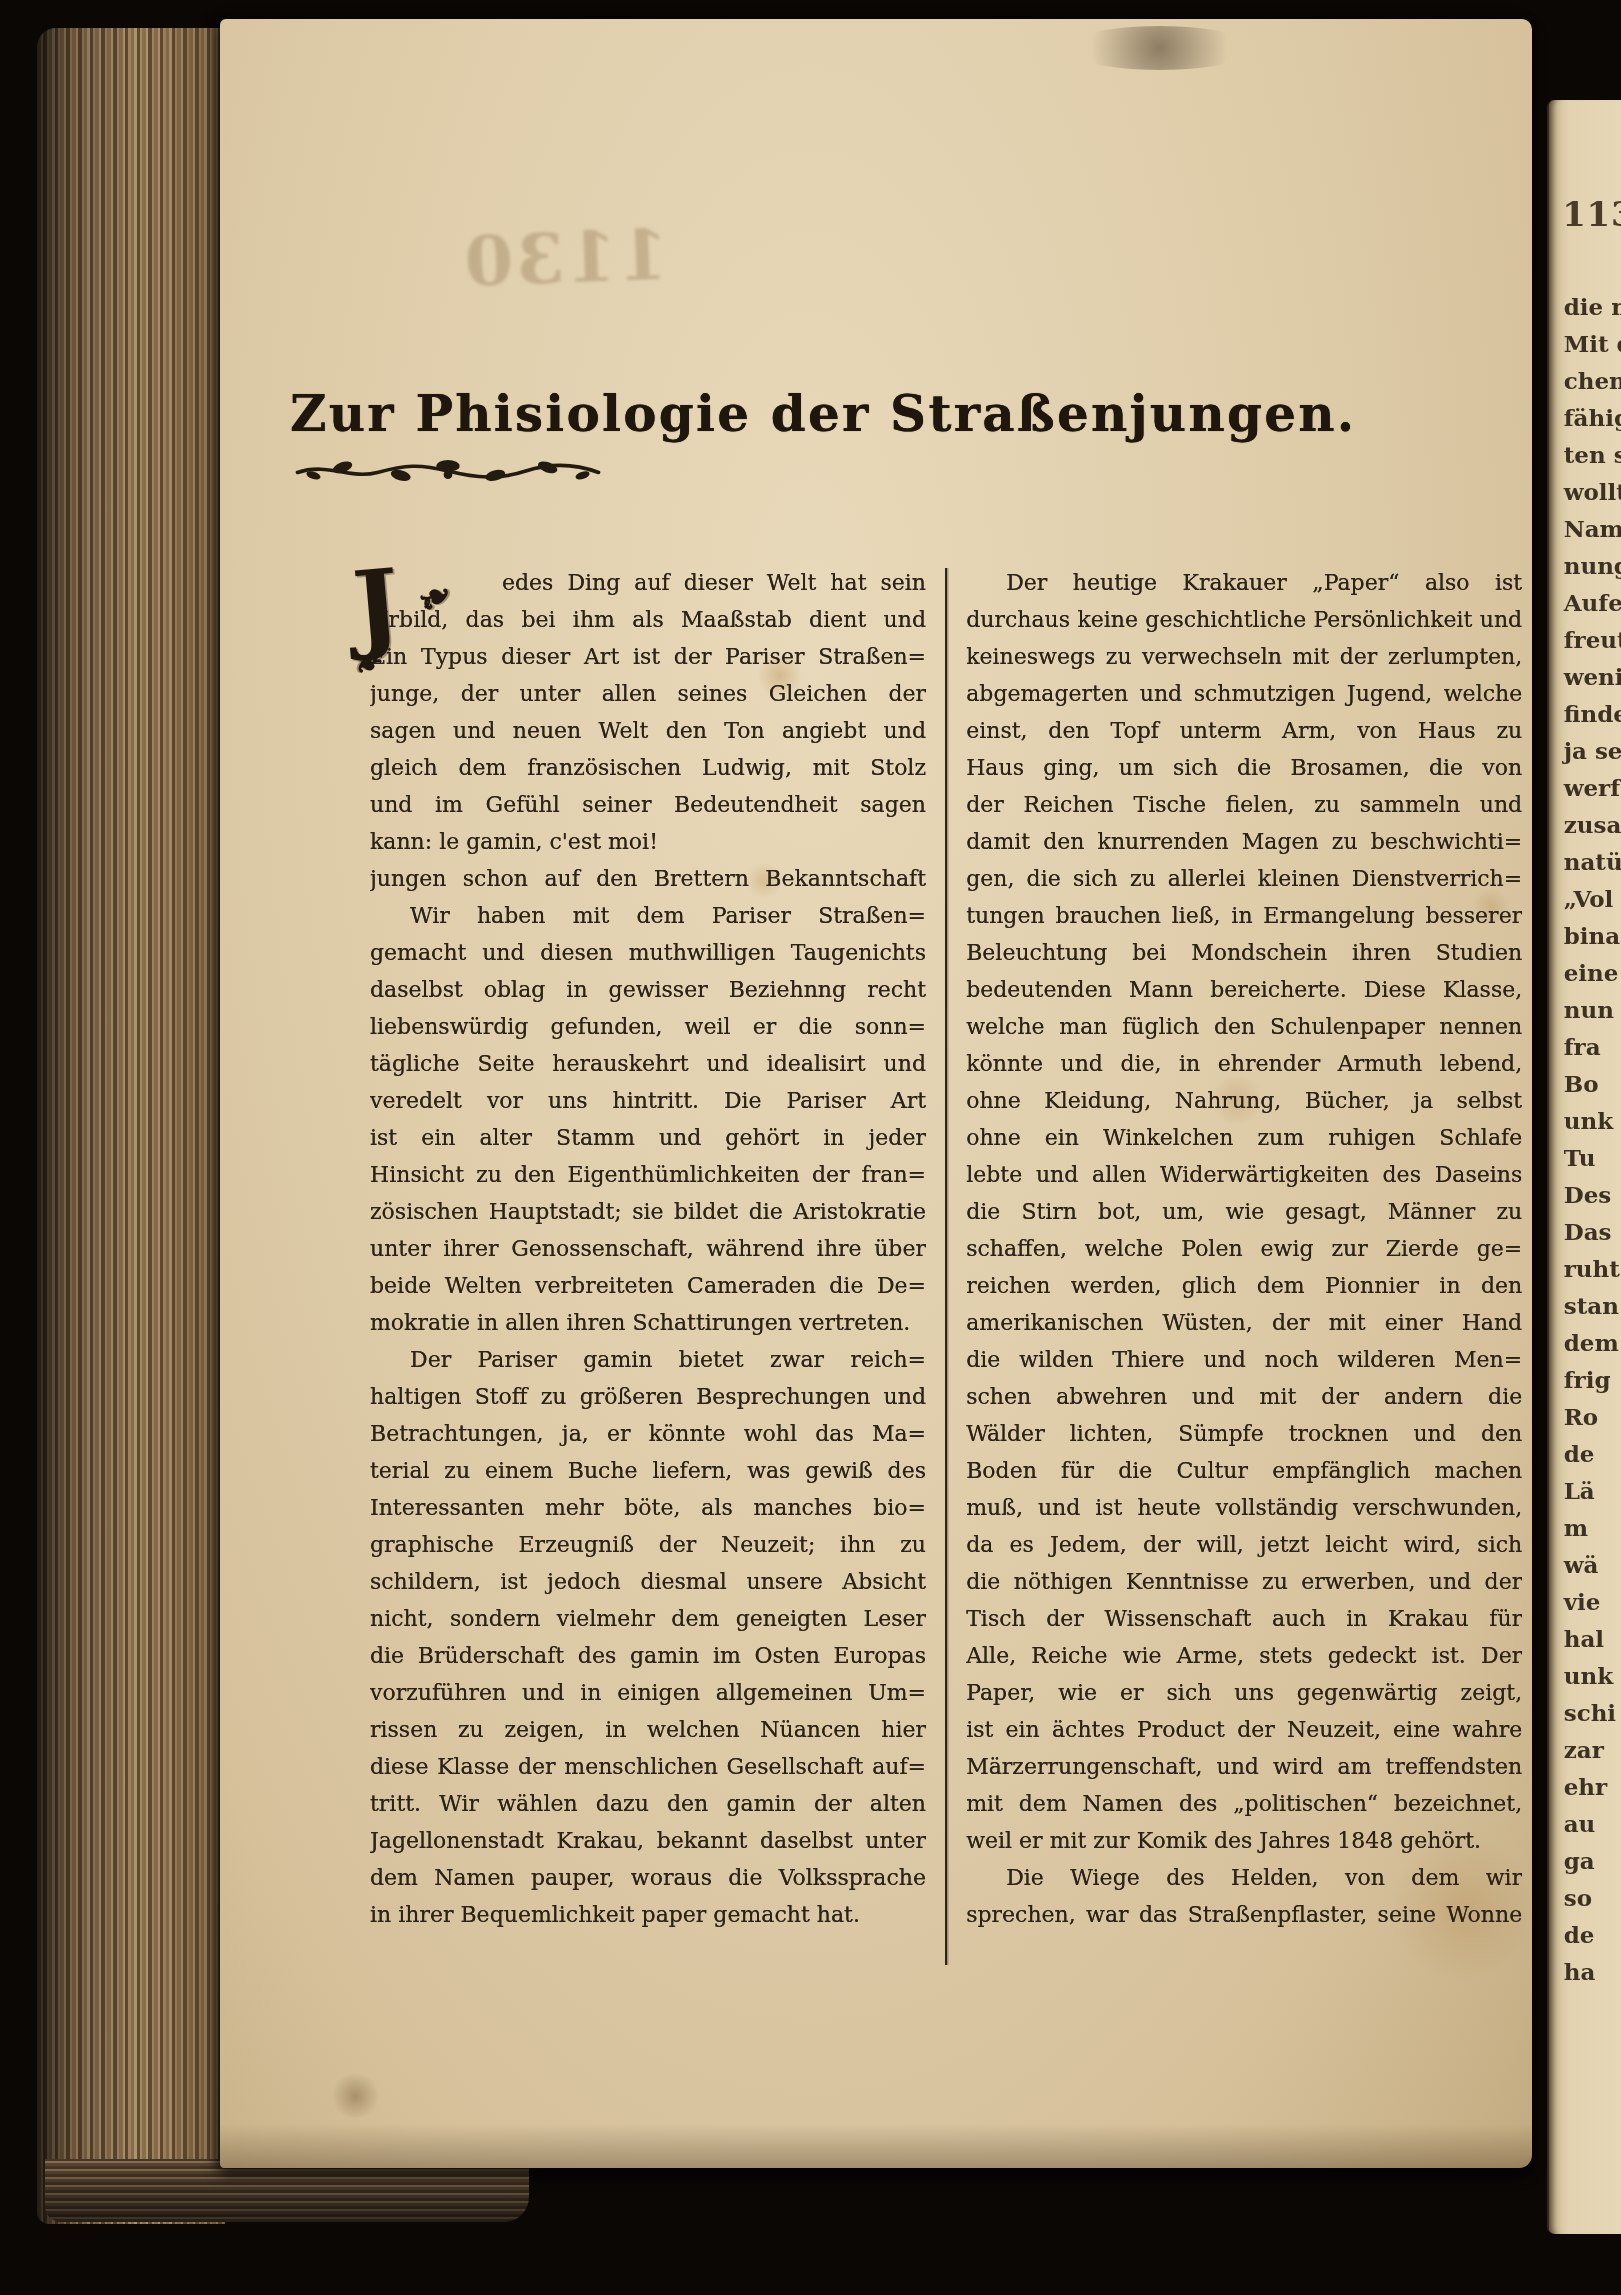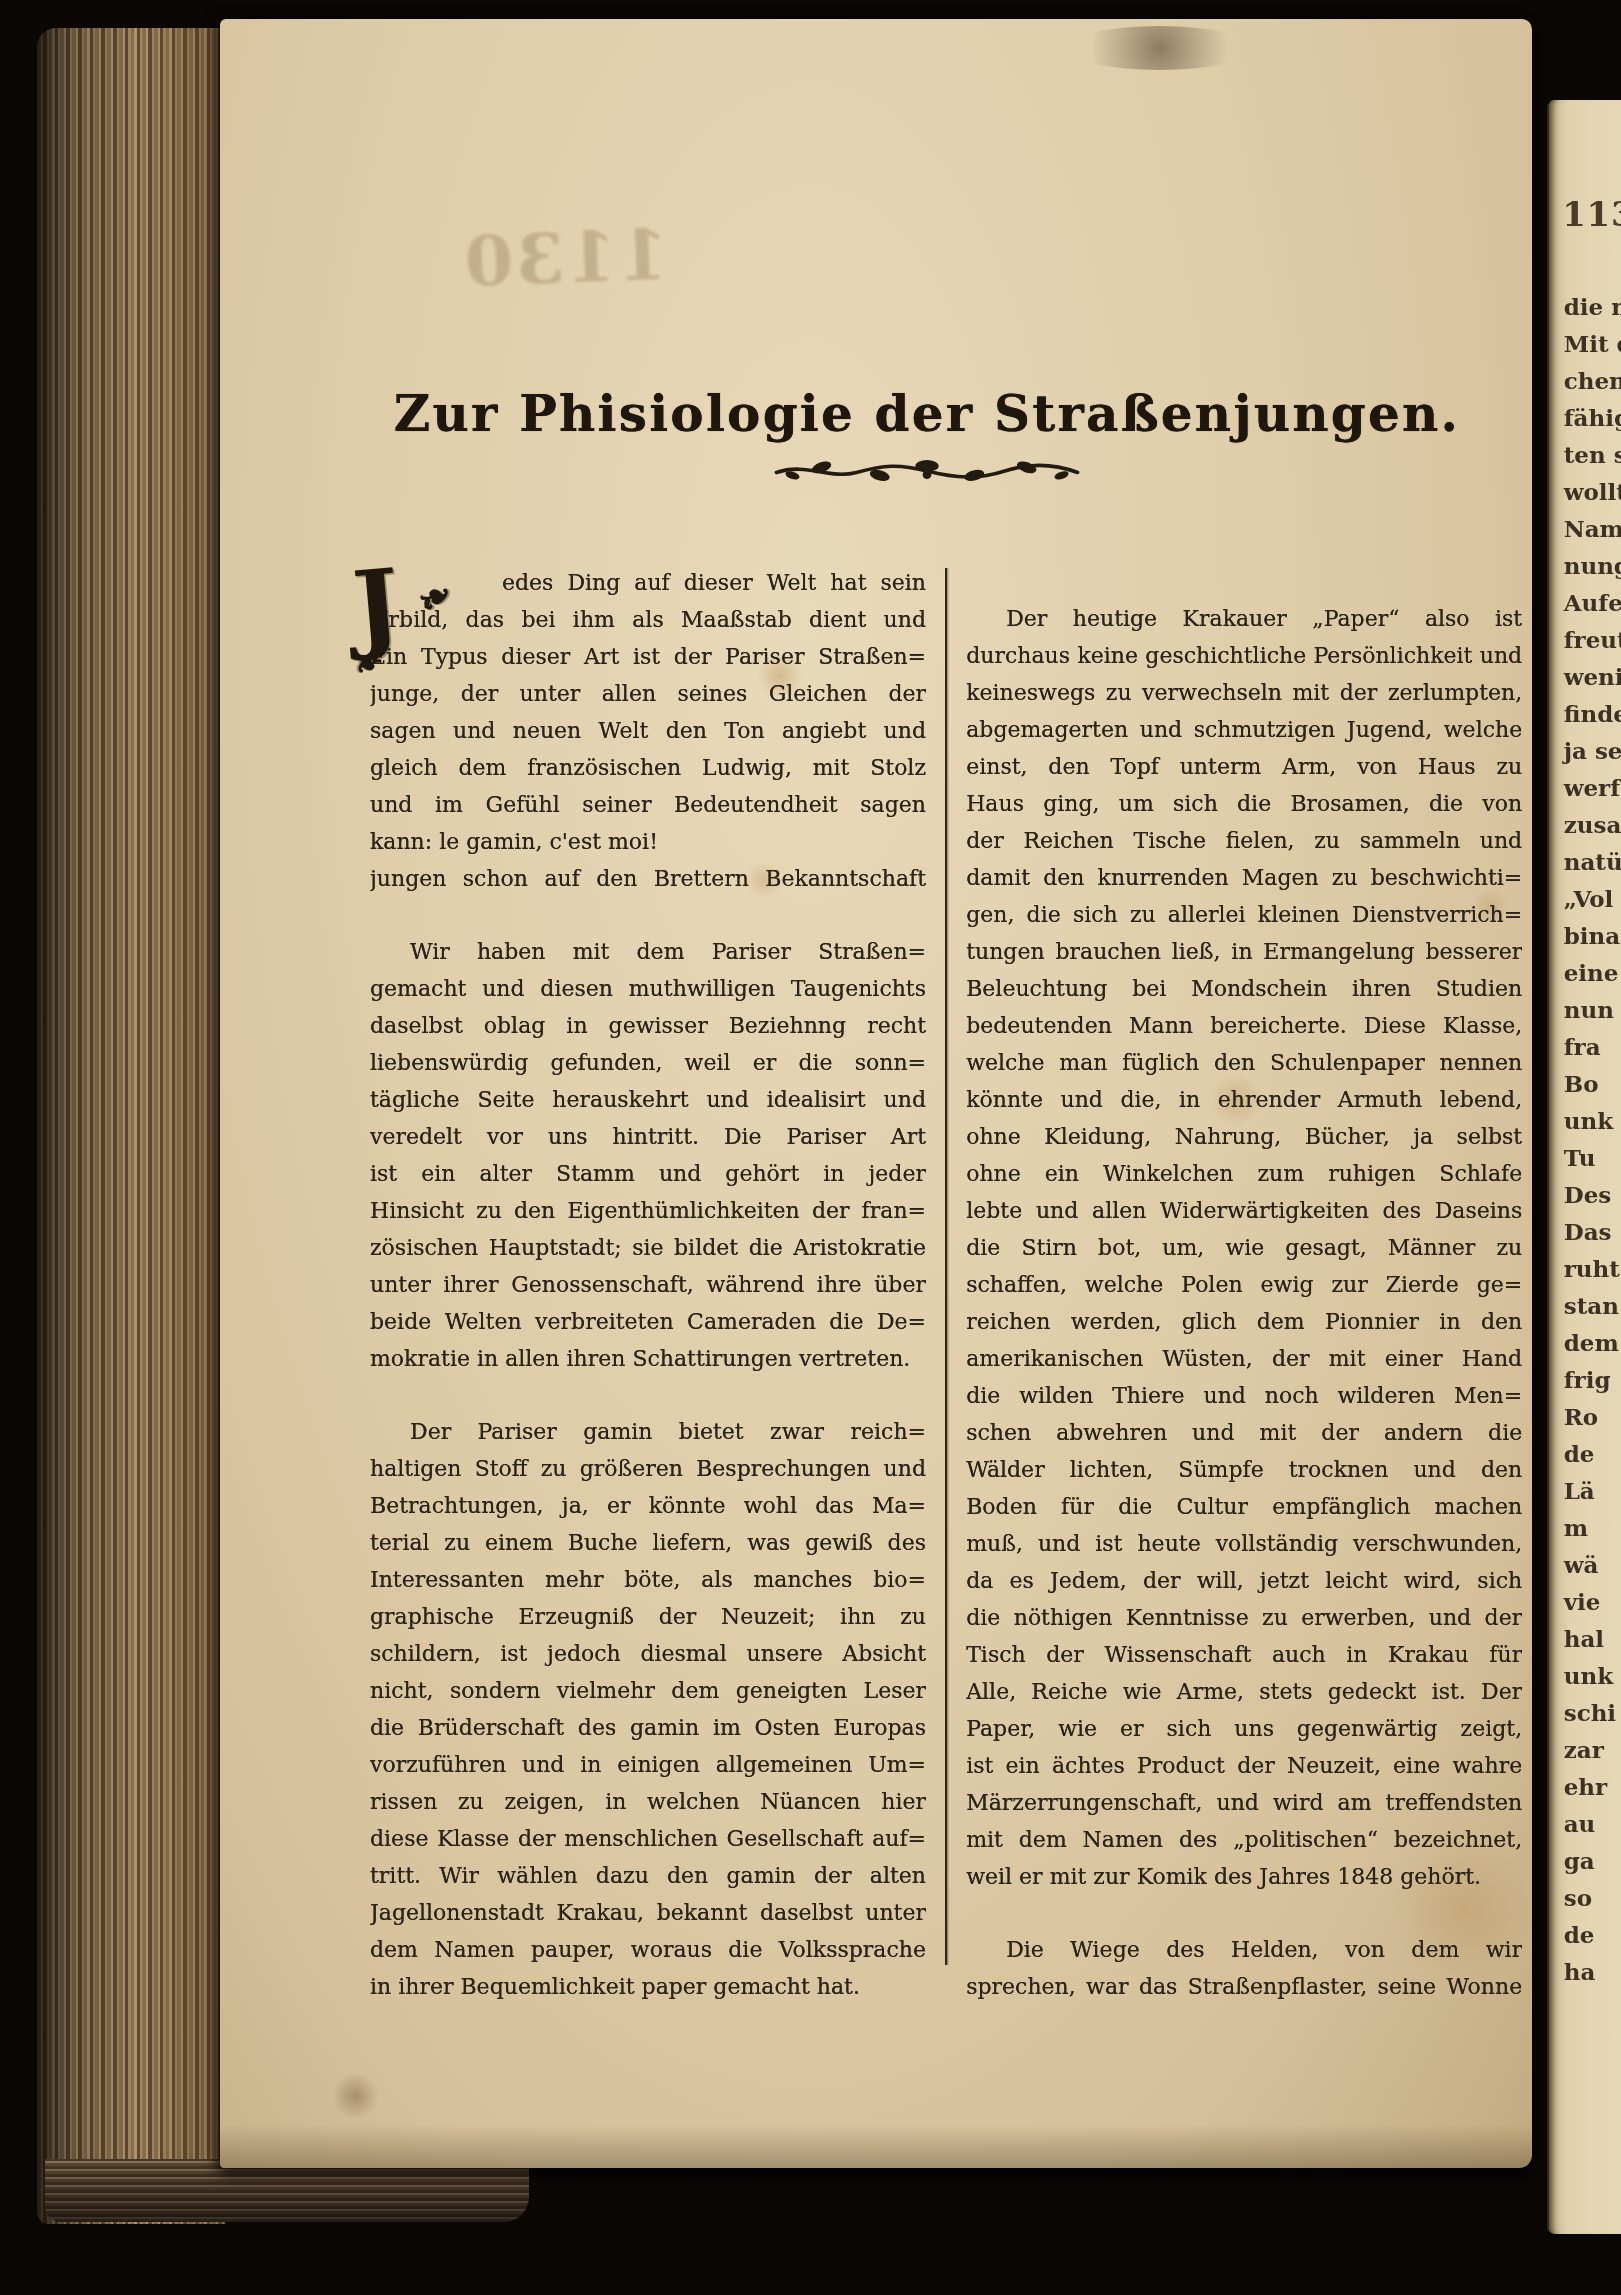--- a/index.html
+++ b/index.html
@@ -37,39 +37,39 @@
     background:linear-gradient(180deg,rgba(0,0,0,0),rgba(70,50,25,.35));
     border-radius:0 0 13.2px 4.4px;pointer-events:none;
   }
   .stain{position:absolute;border-radius:50%;pointer-events:none;}
   .bleed{
     position:absolute;left:257px;top:197px;width:191px;
     transform:scaleX(-1) rotate(2deg);
     font-size:70px;font-weight:bold;color:rgba(148,122,84,.38);
     filter:blur(1.5px);letter-spacing:2.9px;
   }
-  .head{position:absolute;top:365px;left:0;width:100%;padding-left:102px;box-sizing:border-box;text-align:center;}
+  .head{position:absolute;top:365px;left:0;width:100%;padding-left:70px;box-sizing:border-box;}
   .title{
     margin:0;font-size:50px;font-weight:bold;letter-spacing:2.2px;color:#1f170e;
     text-shadow:0 0 0.7px #1f170e;
   }
   .ornament{margin-top:11.7px;}
   
   .columns{position:absolute;left:150px;top:545px;width:1174px;display:flex;}
   .col{width:556px;position:relative;}
   .rule{
     width:2.2px;margin:4.4px 19px 0 19px;height:1397px;
     background:#2e2516;box-shadow:1.5px 0 0 rgba(46,37,22,.35);
   }
   .line{
     height:37px;line-height:37px;font-size:22px;color:#2b2218;
     text-align:justify;text-align-last:justify;overflow:hidden;
     text-shadow:0 0 0.4px rgba(43,34,24,.8);
   }
-  .line.first{text-indent:40px;margin-top:36px;}
+  .line.first{text-indent:40px;}
   .line.last{text-align-last:left;}
   .line.drop{text-indent:132px;}
   .dropcap{
     position:absolute;left:-16px;top:-10.3px;width:147px;height:110px;
     font-size:97px;line-height:95px;font-weight:bold;color:#20180e;
     transform:rotate(-5deg);text-shadow:1.5px 1.5px 0 rgba(32,24,14,.35);
   }
   .dropcap .leafy{
     position:absolute;font-size:40px;left:65px;top:-4.4px;transform:rotate(-30deg);
     color:#20180e;

